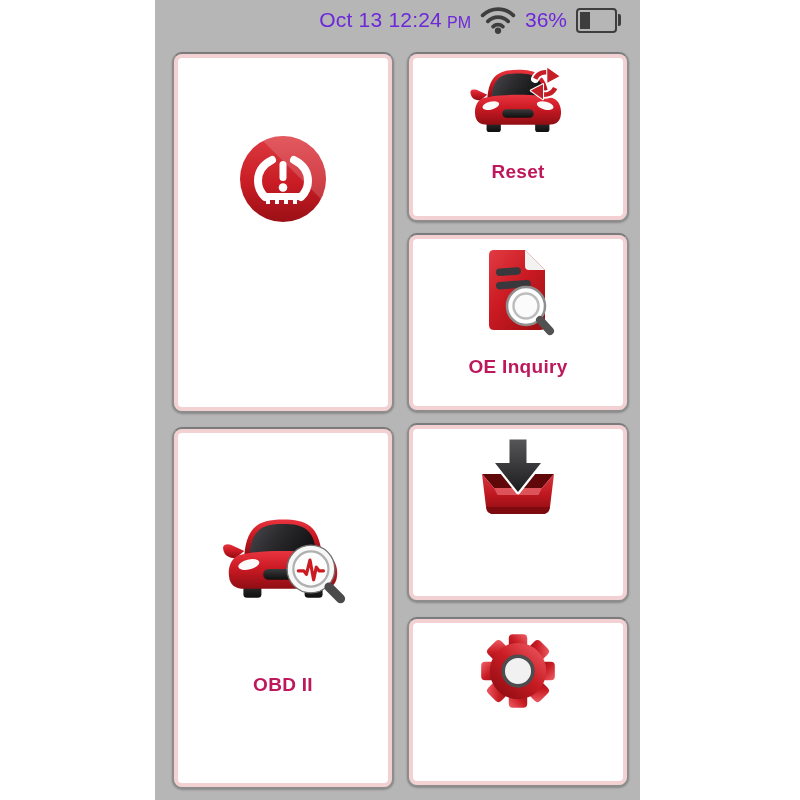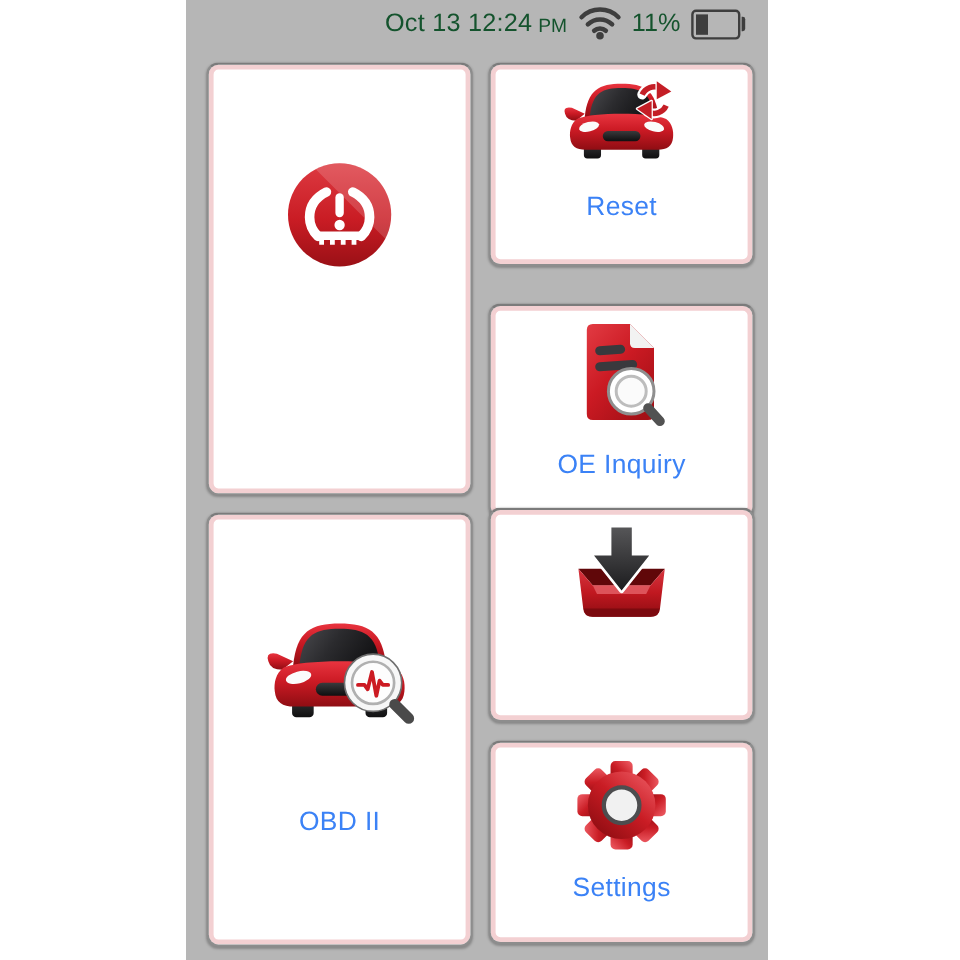--- a/index.html
+++ b/index.html
@@ -4,45 +4,45 @@
 <style>
   html,body{margin:0;padding:0;}
   body{width:800px;height:800px;background:#ffffff;overflow:hidden;
        font-family:"Liberation Sans","DejaVu Sans",sans-serif;}
   .stage{position:relative;width:800px;height:800px;background:#ffffff;}
   .screen{position:absolute;left:155px;top:0;width:485px;height:800px;background:#b6b6b6;}
 
   
   .status-bar{position:absolute;top:0;left:0;right:0;height:40px;
     display:flex;align-items:center;justify-content:flex-end;
-    padding-right:18px;box-sizing:border-box;gap:9px;color:#14532d;}
+    padding-right:18px;box-sizing:border-box;gap:9px;color:#6d28d9;}
   .sb-date{font-size:21px;letter-spacing:0.2px;}
   .sb-mer{font-size:16px;align-self:center;margin-top:6px;margin-left:-4px;}
   .sb-pct{font-size:21px;}
   .wifi{display:block;margin-top:2px;}
   .batt{position:relative;width:37px;height:21px;border:2.5px solid #3e3e3e;
         border-radius:4px;margin-right:5px;}
   .batt-fill{position:absolute;left:2px;top:2px;bottom:2px;width:10px;background:#3e3e3e;}
   .batt-nub{position:absolute;right:-6px;top:4.5px;width:3.5px;height:12px;
         background:#3e3e3e;border-radius:0 2px 2px 0;}
 
   
   .card{position:absolute;background:#ffffff;border-radius:10px;
     border:2px solid #8d8d8d;border-top-color:#7b7b7b;
     box-shadow: inset 0 0 0 4px #f3d0d2, 0 1px 2px rgba(0,0,0,0.25);
     cursor:pointer;}
   .card-icon{position:absolute;left:50%;transform:translate(-50%,-50%);line-height:0;}
   .card-label{position:absolute;left:0;right:0;text-align:center;
-    transform:translateY(-50%);font-size:22px;font-weight:400;color:#3b82f6;
+    transform:translateY(-50%);font-size:19px;font-weight:700;color:#be185d;
     letter-spacing:0.3px;}
 
   .card-tpms    {left:17px;  top:52px;  width:218px; height:357px;}
   .card-obd2    {left:17px;  top:427px; width:218px; height:358px;}
   .card-reset   {left:252px; top:52px;  width:218px; height:166px;}
-  .card-oe      {left:252px; top:233px; width:218px; height:175px;margin-top:20px;}
+  .card-oe      {left:252px; top:233px; width:218px; height:175px;}
   .card-upgrade {left:252px; top:423px; width:218px; height:175px;}
   .card-settings{left:252px; top:617px; width:218px; height:166px;}
 </style>
 </head>
 <body>
 
 <div class="stage">
   <div class="screen">
 
     <div class="status-bar">
@@ -51,21 +51,21 @@
       <span class="wifi">
         <svg width="36" height="31" viewBox="0 0 48 40">
           <g fill="none" stroke="#3e3e3e" stroke-width="5" stroke-linecap="round">
             <path d="M3.5 14.5 A 29 29 0 0 1 44.5 14.5"></path>
             <path d="M10.5 22.5 A 19 19 0 0 1 37.5 22.5"></path>
             <path d="M17.5 29.5 A 9.5 9.5 0 0 1 30.5 29.5"></path>
           </g>
           <circle cx="24" cy="35" r="4.2" fill="#3e3e3e"></circle>
         </svg>
       </span>
-      <span class="sb-pct">11%</span>
+      <span class="sb-pct">36%</span>
       <span class="batt">
         <span class="batt-fill"></span>
         <span class="batt-nub"></span>
       </span>
     </div>
 
     <div class="card card-tpms">
       <span class="card-icon" style="top:125px">
         <svg width="88" height="88" viewBox="0 0 88 88">
           <defs>
@@ -241,17 +241,16 @@
             <rect x="33" y="8" width="18" height="22" rx="4" transform="rotate(135 42 44)"></rect>
             <rect x="33" y="8" width="18" height="22" rx="4" transform="rotate(180 42 44)"></rect>
             <rect x="33" y="8" width="18" height="22" rx="4" transform="rotate(225 42 44)"></rect>
             <rect x="33" y="8" width="18" height="22" rx="4" transform="rotate(270 42 44)"></rect>
             <rect x="33" y="8" width="18" height="22" rx="4" transform="rotate(315 42 44)"></rect>
             <circle cx="42" cy="44" r="27.5"></circle>
           </g>
           <circle cx="42" cy="44" r="14.5" fill="#f1f1f1" stroke="#4d4d4f" stroke-width="3.5"></circle>
         </svg>
       </span>
-      <div class="card-label" style="top:121px">Settings</div>
     </div>
 
   </div>
 </div>
 
 </body></html>

